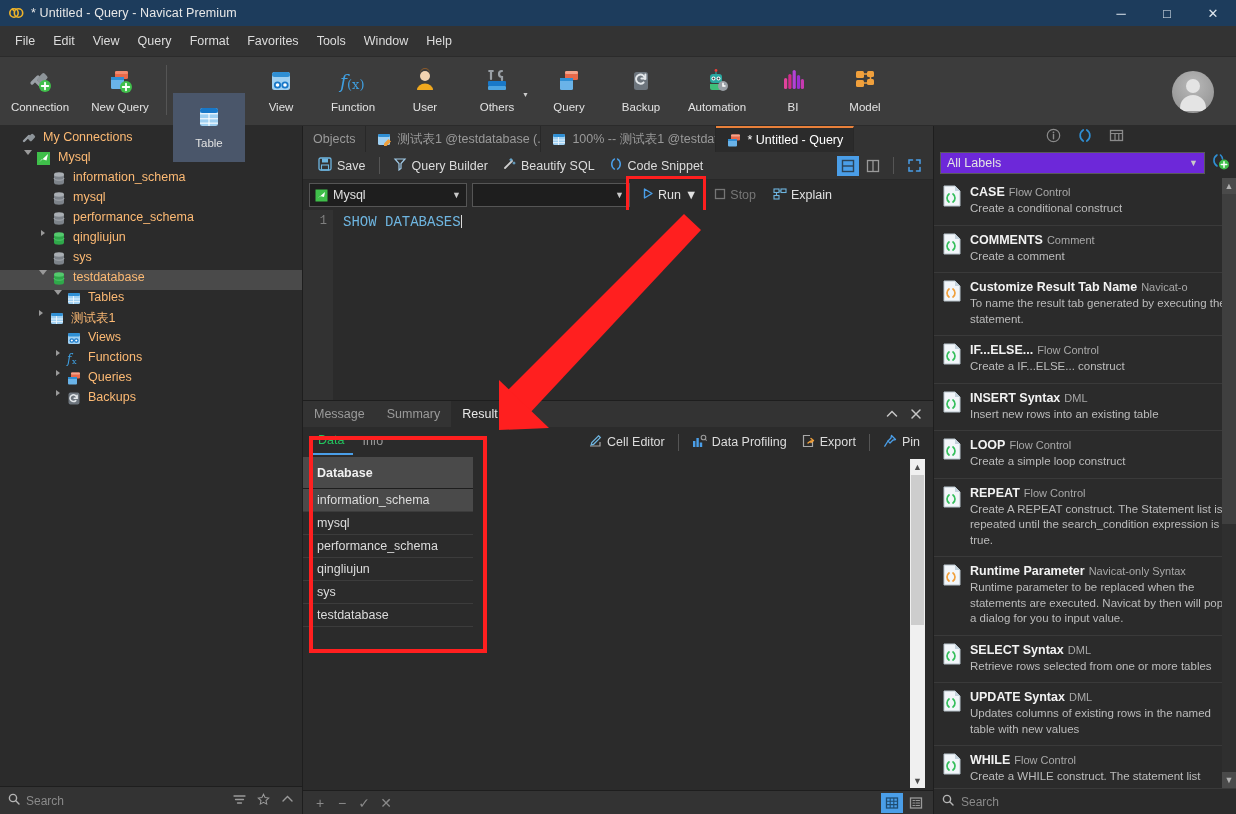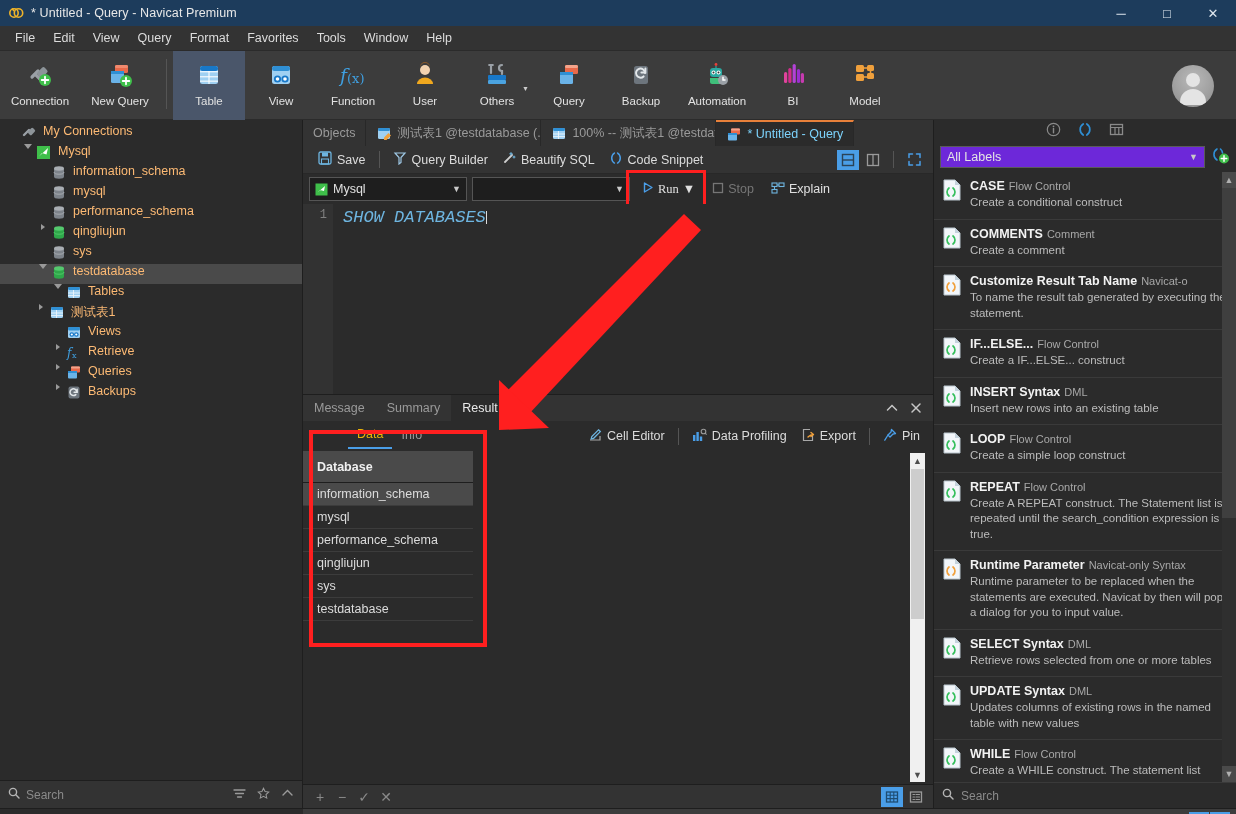--- a/index.html
+++ b/index.html
@@ -21,38 +21,38 @@
   .titlebar .app-icon{
     width:16px;height:16px;margin-right:7px;display:flex;align-items:center;justify-content:center;
   }
   .titlebar .title-text{ font-size:12.5px; color:#e8e8e8; letter-spacing:.1px;}
   .win-controls{ margin-left:auto; display:flex; height:26px; }
   .win-btn{ width:46px; height:26px; display:flex; align-items:center; justify-content:center; }
   .win-glyph{ color:#dfe7ee; font-size:13px; line-height:1; }
 
   
   .menubar{
-    height:25px; background:#333333; display:flex; align-items:center; padding-left:6px;
+    height:31px; background:#333333; display:flex; align-items:center; padding-left:6px;
     border-bottom:1px solid #2b2b2b;
   }
   .menu-item{ padding:3px 9px; font-size:12.5px; color:#dcdcdc; }
 
   
   .ribbon{
     height:69px; background:#3c3c3c; display:flex; align-items:flex-start;
     border-bottom:1px solid #2b2b2b; position:relative;
   }
   .ribbon-group{ display:flex; align-items:flex-start; height:69px; }
   .ribbon-sep{ width:1px; height:50px; background:#555; margin:8px 6px 0 6px; }
   .rb{
     width:72px; height:69px; display:flex; flex-direction:column; align-items:center;
     justify-content:flex-start; padding-top:7px; cursor:default; position:relative;
   }
   .rb.wide{ width:80px; }
-  .rb.active{ background:#4a566a; }
+  .rb.active{ background:#4a566a;margin-top:36px; }
   .rb .ic{ height:34px; display:flex; align-items:center; justify-content:center; }
   .rb .lbl{ font-size:11.5px; color:#e2e2e2; margin-top:3px; white-space:nowrap; }
   .rb .caret{ position:absolute; right:4px; top:34px; font-size:7px; color:#ccc;}
   .avatar{
     position:absolute; right:22px; top:14px; width:42px;height:42px;border-radius:50%;
     background:radial-gradient(circle at 50% 35%, #b9b9b9, #8d8d8d);
     display:flex;align-items:flex-end;justify-content:center;overflow:hidden;
   }
   .avatar .head{ width:14px;height:14px;border-radius:50%;background:#e4e4e4; position:absolute; top:8px;}
   .avatar .body{ width:26px;height:16px;border-radius:13px 13px 0 0;background:#e4e4e4; position:absolute;bottom:2px;}
@@ -77,66 +77,66 @@
   }
   .sidebar-search .ph{ color:#8a8a8a; font-size:12px; margin-left:6px; flex:1;}
   .sidebar-search .rt{ display:flex; gap:11px; align-items:center; }
 
   
   .center{ flex:1; display:flex; flex-direction:column; background:#2b2b2b; min-width:0;}
   .tabstrip{ height:26px; background:#333333; display:flex; align-items:stretch; }
   .tab{ display:flex;align-items:center; padding:0 10px; font-size:12.5px; color:#9a9a9a;
         border-right:1px solid #282828; white-space:nowrap; max-width:175px; overflow:hidden;}
   .tab .ti{ margin-right:5px; display:flex; flex:0 0 auto;}
-  .tab.active{ background:#2b2b2b; color:#7dd3fc; border-top:2px solid #e8803a; }
+  .tab.active{ background:#2b2b2b; color:#ffffff; border-top:2px solid #e8803a; }
 
   .qtoolbar{ height:28px; background:#333333; display:flex; align-items:center;
              padding:0 8px; border-bottom:1px solid #282828;}
   .tbtn{ display:flex; align-items:center; gap:5px; padding:3px 7px; font-size:12.5px; color:#dcdcdc;}
   .tsep{ width:1px;height:17px;background:#555;margin:0 6px;}
   .qtb-right{ margin-left:auto; display:flex; align-items:center; gap:3px;}
   .sqbtn{ width:22px;height:20px;display:flex;align-items:center;justify-content:center;}
   .sqbtn.on{ background:#4a9ee8; }
 
   .qbar2{ height:30px; background:#2b2b2b; display:flex; align-items:center; padding:2px 6px; gap:5px;
           position:relative;}
   .combo{ height:24px; background:#1e1e1e; border:1px solid #555; display:flex; align-items:center;
           padding:0 5px; font-size:12.5px; color:#e0e0e0;}
   .combo .cv{ flex:1; display:flex;align-items:center;gap:5px; overflow:hidden;white-space:nowrap;}
   .combo .cdn{ color:#c9c9c9; font-size:9px; margin-left:4px;}
   #db-combo{ width:158px; }
   #schema-combo{ width:158px; }
-  .run-wrap{ position:relative; display:flex; align-items:flex-start;font-family:Liberation Serif, serif;}
+  .run-wrap{ position:relative; display:flex; align-items:flex-start;}
   .hl-run{
     position:absolute; left:-9px; top:-8px; width:80px; height:38px;
     border:3px solid #ff1f1f; pointer-events:none;
   }
   .rbtn{ display:flex;align-items:center;gap:4px;padding:3px 6px;font-size:12.5px;color:#e0e0e0;}
   .rbtn.dim{ color:#767676; }
 
   .editor{ flex:0 0 190px; background:#2b2b2b; display:flex; position:relative; overflow:hidden;}
   .gutter{ width:30px; background:#323232; text-align:right; padding:4px 6px 0 0;
            font-family:"Liberation Mono", monospace; font-size:12px; color:#808080;}
   .code{ flex:1; padding:4px 0 0 10px; font-family:"Liberation Mono", monospace;
-         font-size:17px; color:#6eb5e0; white-space:pre; position:relative;font-style:italic;}
+         font-size:14px; color:#6eb5e0; white-space:pre; position:relative;}
   .caret-bar{ display:inline-block;width:1px;height:13px;background:#dcdcdc;
               vertical-align:-2px; }
 
   
   .respanel{ flex:1; display:flex; flex-direction:column; background:#2b2b2b;
              border-top:1px solid #1e1e1e; position:relative; min-height:0;}
   .restabs{ height:26px; background:#333333; display:flex; align-items:stretch;}
   .rtab{ display:flex;align-items:center;padding:0 11px;font-size:12.5px;color:#9a9a9a;}
   .rtab.active{ background:#2b2b2b; color:#e8e8e8; }
   .restabs .right{ margin-left:auto; display:flex; align-items:center; gap:2px; padding-right:6px;}
   .restabs .right span{ width:22px;height:22px;display:flex;align-items:center;justify-content:center;color:#c6c6c6;}
 
   .resbar{ height:30px; background:#2b2b2b; display:flex; align-items:center; padding:0 6px;}
   .subtab{ font-size:12.5px; padding:4px 9px 6px 9px; color:#9a9a9a; }
-  .subtab.active{ color:#eab308; border-bottom:2px solid #4a9ee8;margin-left:39px;}
+  .subtab.active{ color:#22c55e; border-bottom:2px solid #4a9ee8;}
   .resbar-right{ margin-left:auto; display:flex; align-items:center;}
   .rb2{ display:flex;align-items:center;gap:5px; padding:3px 7px; font-size:12.5px; color:#dcdcdc;}
 
   .gridwrap{ flex:1; display:flex; background:#2b2b2b; position:relative; min-height:0;}
   .grid{ width:170px; display:flex; flex-direction:column; }
   .ghead{ height:32px; background:#4a4a4a; display:flex; align-items:center; padding-left:14px;
           font-size:12.5px; font-weight:bold; color:#f0f0f0; border-bottom:1px solid #1e1e1e;}
   .grow{ height:23px; display:flex; align-items:center; padding-left:14px; font-size:12.5px;
          color:#dcdcdc; border-bottom:1px solid #3c3c3c; background:#2b2b2b;}
   .grow.sel{ background:#4a4a4a; }
@@ -529,21 +529,21 @@
         <div class="tnode" style="padding-left: 51px;">
           <span class="tw">
             <span class="arrow"></span>
           </span>
           <span class="ticon">
             <svg width="16" height="15" viewBox="0 0 16 15">
               <text x="1" y="12" font-family="DejaVu Serif, serif" font-size="12" font-style="italic" fill="#3f9fe0">f</text>
               <text x="6" y="13" font-family="DejaVu Serif, serif" font-size="8" fill="#3f9fe0">x</text>
             </svg>
           </span>
-          <span>Retrieve</span>
+          <span>Functions</span>
         </div>
         <div class="tnode" style="padding-left: 51px;">
           <span class="tw">
             <span class="arrow"></span>
           </span>
           <span class="ticon">
             <svg width="16" height="15" viewBox="0 0 16 15">
               <rect x="5" y="1.5" width="9" height="6" rx="1" fill="#e8694a"></rect>
               <rect x="5" y="1.5" width="9" height="2" rx="1" fill="#f3a48b"></rect>
               <rect x="2" y="6" width="9" height="7.5" rx="1" fill="#6ab3e8"></rect>

